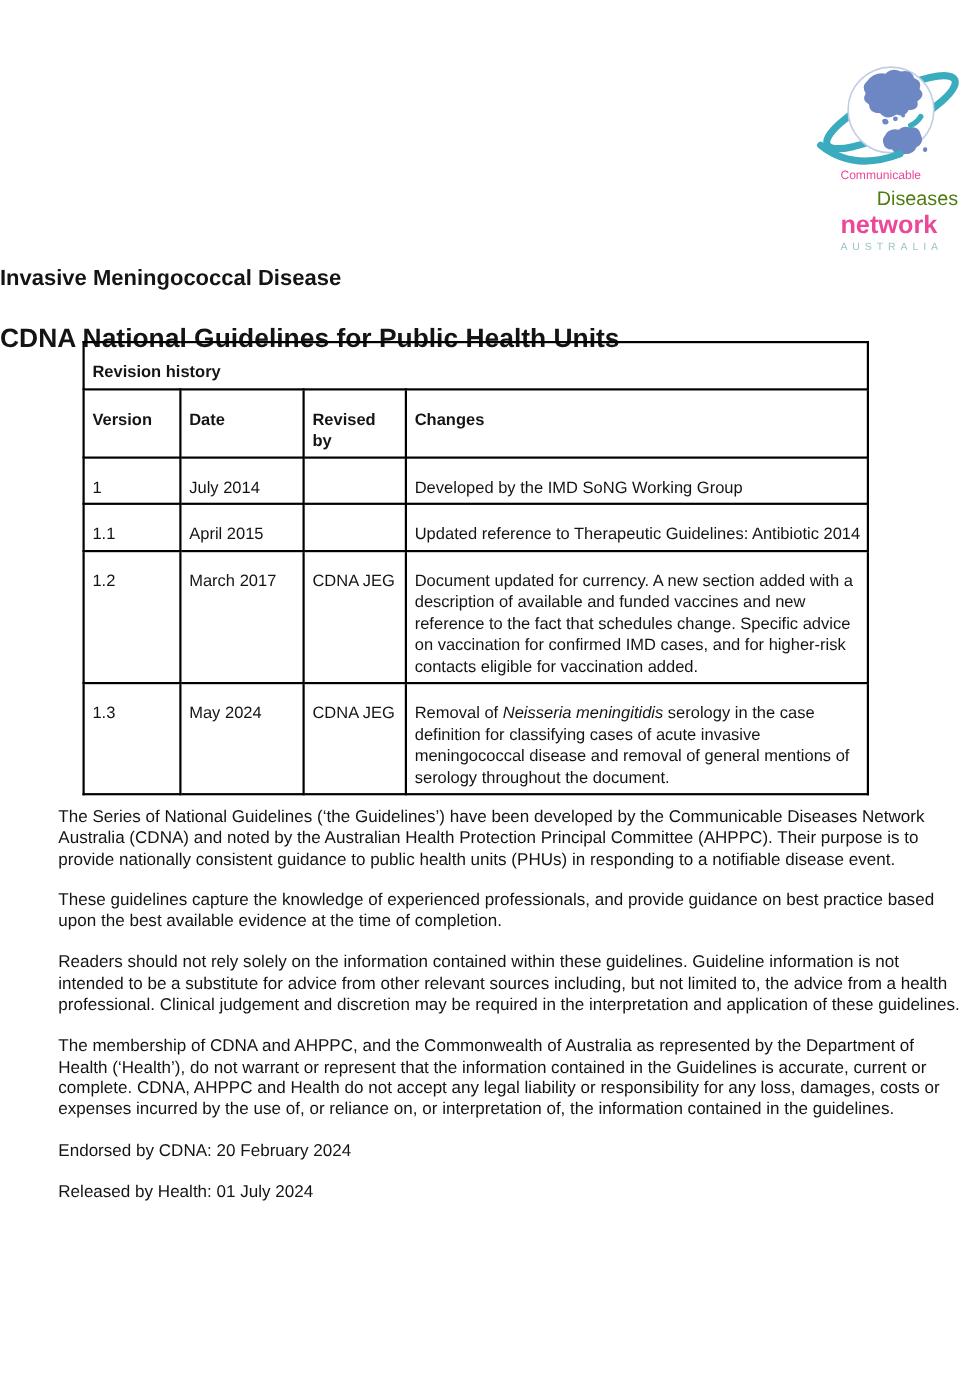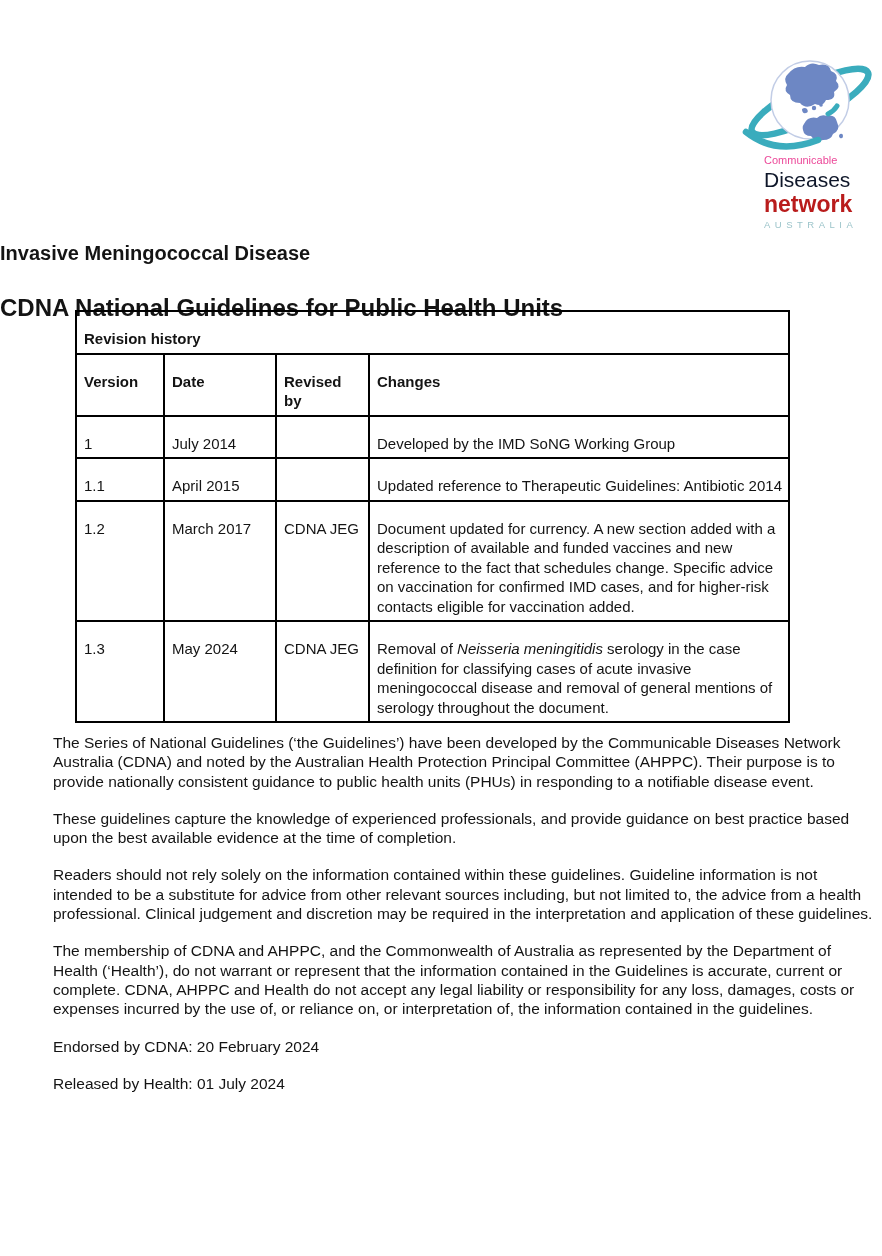--- a/index.html
+++ b/index.html
@@ -6,22 +6,22 @@
   .page{
     position:relative;width:882px;height:1256px;background:#ffffff;
     font-family:"Liberation Sans","DejaVu Sans",sans-serif;color:#141414;
     overflow:hidden;
   }
   
   .logo{position:absolute;top:52px;left:742px;width:140px;}
   .logo svg{display:block;}
   .logo-text{padding-left:22px;margin-top:1px;}
   .logo-communicable{font-size:11px;font-weight:400;color:#ec4899;line-height:15px;}
-  .logo-diseases{font-size:21px;font-weight:500;color:#0f172a;line-height:24px;}
-  .logo-network{font-size:23px;font-weight:700;color:#b91c1c;line-height:24px;}
+  .logo-diseases{font-size:18px;font-weight:500;color:#4d7c0f;line-height:24px;margin-left:33px;}
+  .logo-network{font-size:23px;font-weight:700;color:#ec4899;line-height:24px;}
   .logo-australia{font-size:9.5px;font-weight:500;color:#9cc4ca;letter-spacing:4.5px;line-height:12px;margin-top:3px;}
   
   .title-block{position:absolute;top:240px;left:0;width:882px;text-align:left;}
   .doc-title{font-size:20px;font-weight:700;line-height:26px;}
   .doc-subtitle{font-size:24px;font-weight:700;line-height:27px;margin-top:28px;}
   
   .rev-table{
     position:absolute;top:310px;left:75px;width:713px;
     border-collapse:collapse;table-layout:fixed;
   }

